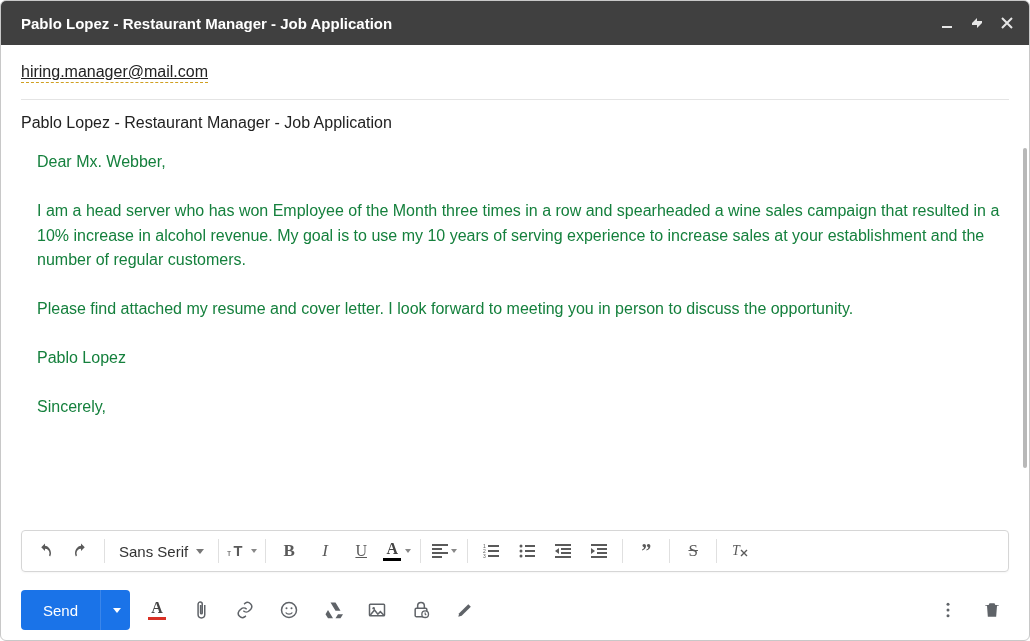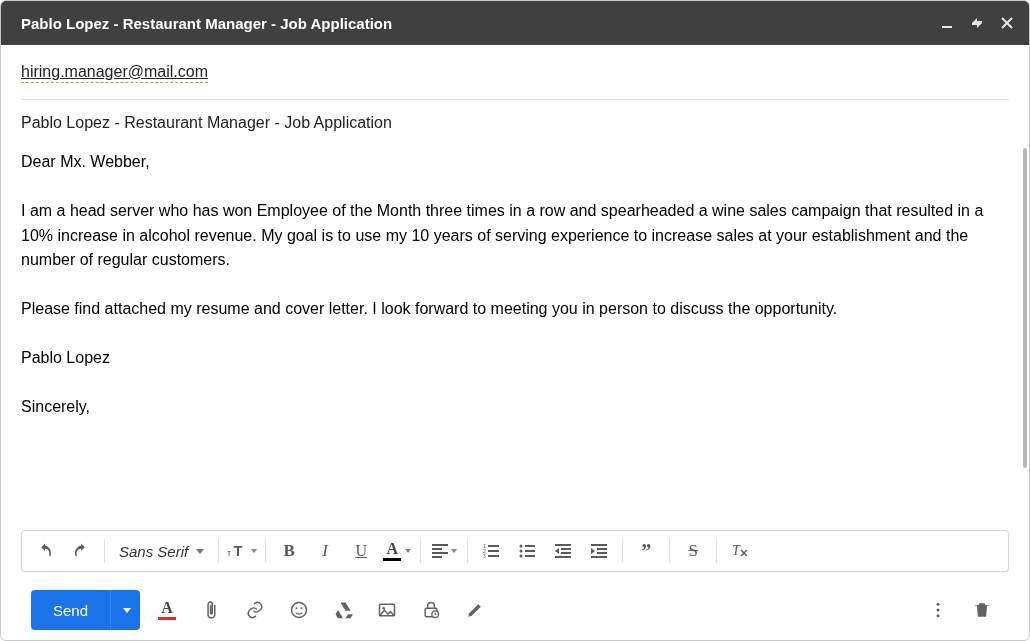--- a/index.html
+++ b/index.html
@@ -8,30 +8,30 @@
   .titlebar { background: #404040; color: #fff; display: flex; align-items: center; height: 44px; padding: 0 14px 0 20px; font-size: 15px; }
   .titlebar .title { flex: 1; font-weight: bold; }
   .win-controls { display: flex; gap: 14px; align-items: center; }
   .win-controls span { width: 16px; height: 16px; display: inline-flex; align-items: center; justify-content: center; cursor: pointer; color: #e6e6e6; }
   .fields { padding: 0 20px; }
   .to-row { padding: 18px 0 6px 0; }
   .to-value { display: inline-block; font-size: 16px; color: #222; border-bottom: 1px dashed #d0a020; padding-bottom: 1px; text-decoration: underline; }
   .divider { border: none; border-top: 1px solid #e4e4e4; margin-top: 10px; }
   .subject-row { padding: 14px 0 12px 0; font-size: 16px; color: #222; }
   .body-wrap { flex: 1; position: relative; overflow: hidden; }
-  .body-scroll { position: absolute; inset: 0 8px 0 0; overflow-y: auto; padding: 6px 20px 10px 20px; font-size: 16px; color: #000000; line-height: 1.55; }
+  .body-scroll { position: absolute; inset: 0 8px 0 0; overflow-y: auto; padding: 6px 20px 10px 36px; font-size: 16px; color: #15803d; line-height: 1.55; }
   .body-scroll p { margin: 0 0 24px 0; }
   .scrollbar-thumb { position: absolute; right: 2px; top: 4px; width: 4px; height: 320px; background: #b8b8b8; border-radius: 2px; }
   .format-bar { margin: 0 20px 8px 20px; border: 1px solid #d6d6d6; border-radius: 4px; height: 42px; display: flex; align-items: center; padding: 0 6px; gap: 2px; box-shadow: 0 1px 2px rgba(0,0,0,0.04); }
   .fbtn { width: 34px; height: 32px; display: inline-flex; align-items: center; justify-content: center; color: #5a5a5a; cursor: pointer; border-radius: 3px; }
-  .font-picker { display: inline-flex; align-items: center; gap: 6px; padding: 0 8px; height: 32px; color: #333; cursor: pointer; border-radius: 3px; font-style: italic; }
+  .font-picker { display: inline-flex; align-items: center; gap: 6px; padding: 0 8px; height: 32px; color: #333; cursor: pointer; border-radius: 3px; }
   .sep { width: 1px; height: 24px; background: #e0e0e0; margin: 0 4px; }
   .caret { width: 0; height: 0; border-left: 4px solid transparent; border-right: 4px solid transparent; border-top: 5px solid #777; display: inline-block; margin-left: 2px; }
   .caret-sm { width: 0; height: 0; border-left: 3px solid transparent; border-right: 3px solid transparent; border-top: 4px solid #888; display: inline-block; margin-left: 2px; }
-  .bottom-bar { height: 60px; display: flex; align-items: center; padding: 0 30px; gap: 10px; }
+  .bottom-bar { height: 60px; display: flex; align-items: center; padding: 0 20px; gap: 10px; }
   .send-group { display: flex; }
   .send-btn { background: #1a73e8; color: #fff; border: none; height: 40px; padding: 0 22px; font-size: 15px; font-weight: 500; border-radius: 4px 0 0 4px; cursor: pointer; }
   .send-split { background: #1a73e8; border: none; border-left: 1px solid #3b86ea; width: 30px; height: 40px; border-radius: 0 4px 4px 0; cursor: pointer; display: flex; align-items: center; justify-content: center; }
   .send-split .caret { border-top-color: #fff; }
   .bbtn { width: 34px; height: 34px; display: inline-flex; align-items: center; justify-content: center; color: #5f6368; cursor: pointer; border-radius: 50%; }
   .spacer { flex: 1; }
   svg { display: block; }
   .format-A-underline { border-bottom: 3px solid #d93025; padding: 0 3px 1px 3px; font-weight: bold; font-family: 'Times New Roman', serif; font-size: 16px; color:#444; line-height: 1; }
   .text-color-A { border-bottom: 3px solid #000; padding: 0 3px 1px 3px; font-weight: bold; font-family: 'Times New Roman', serif; font-size: 16px; color:#444; line-height: 1; }
 </style>

